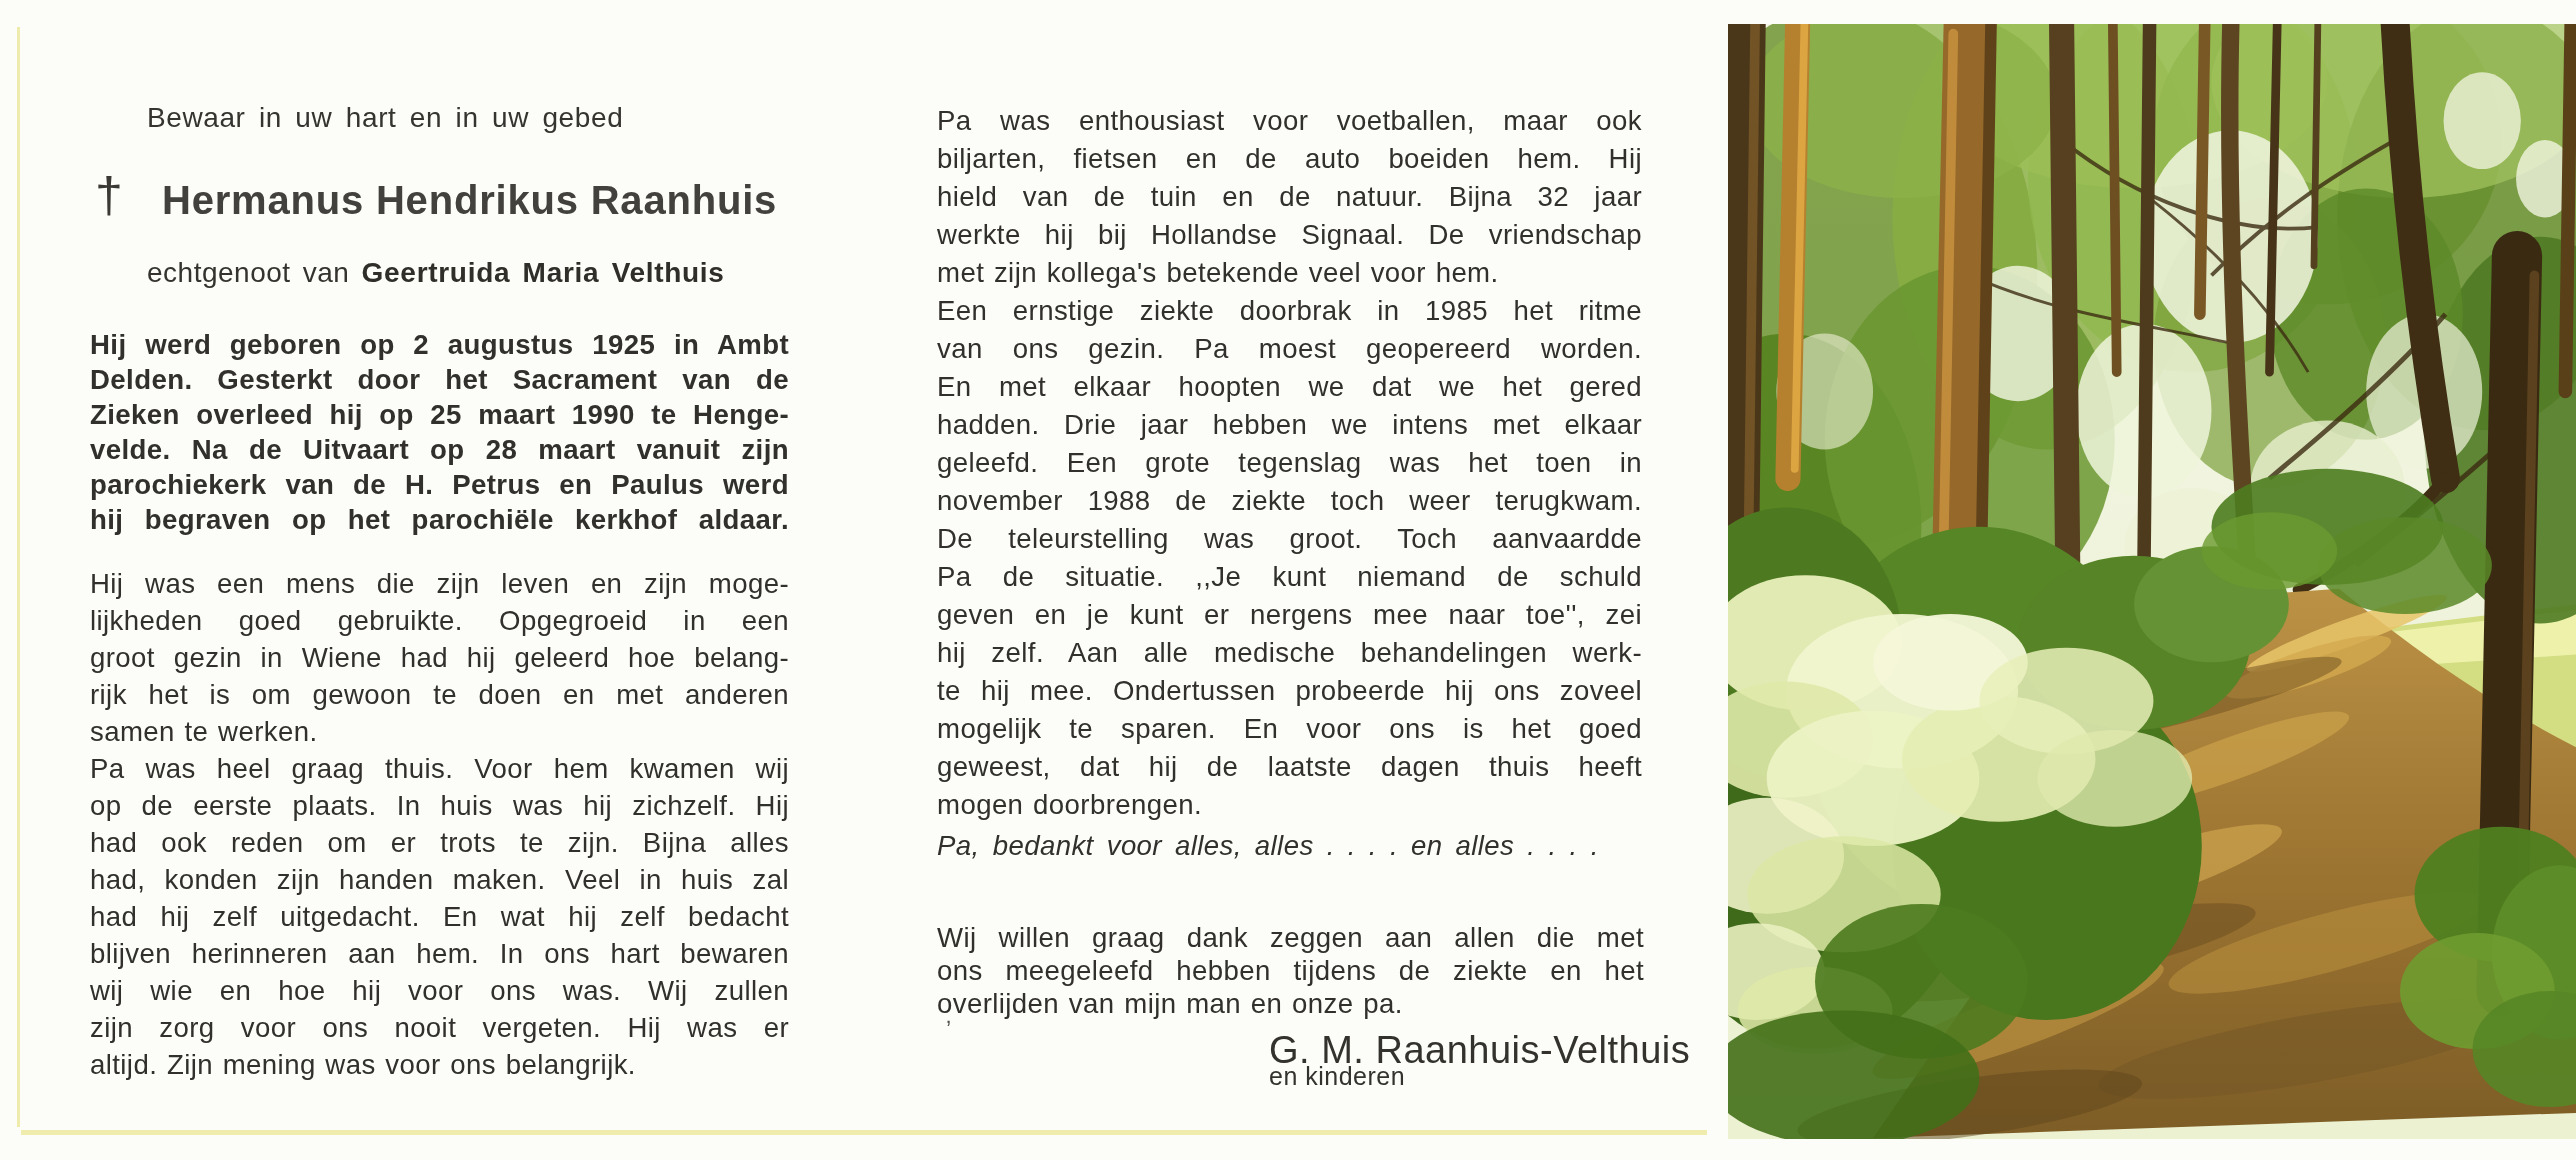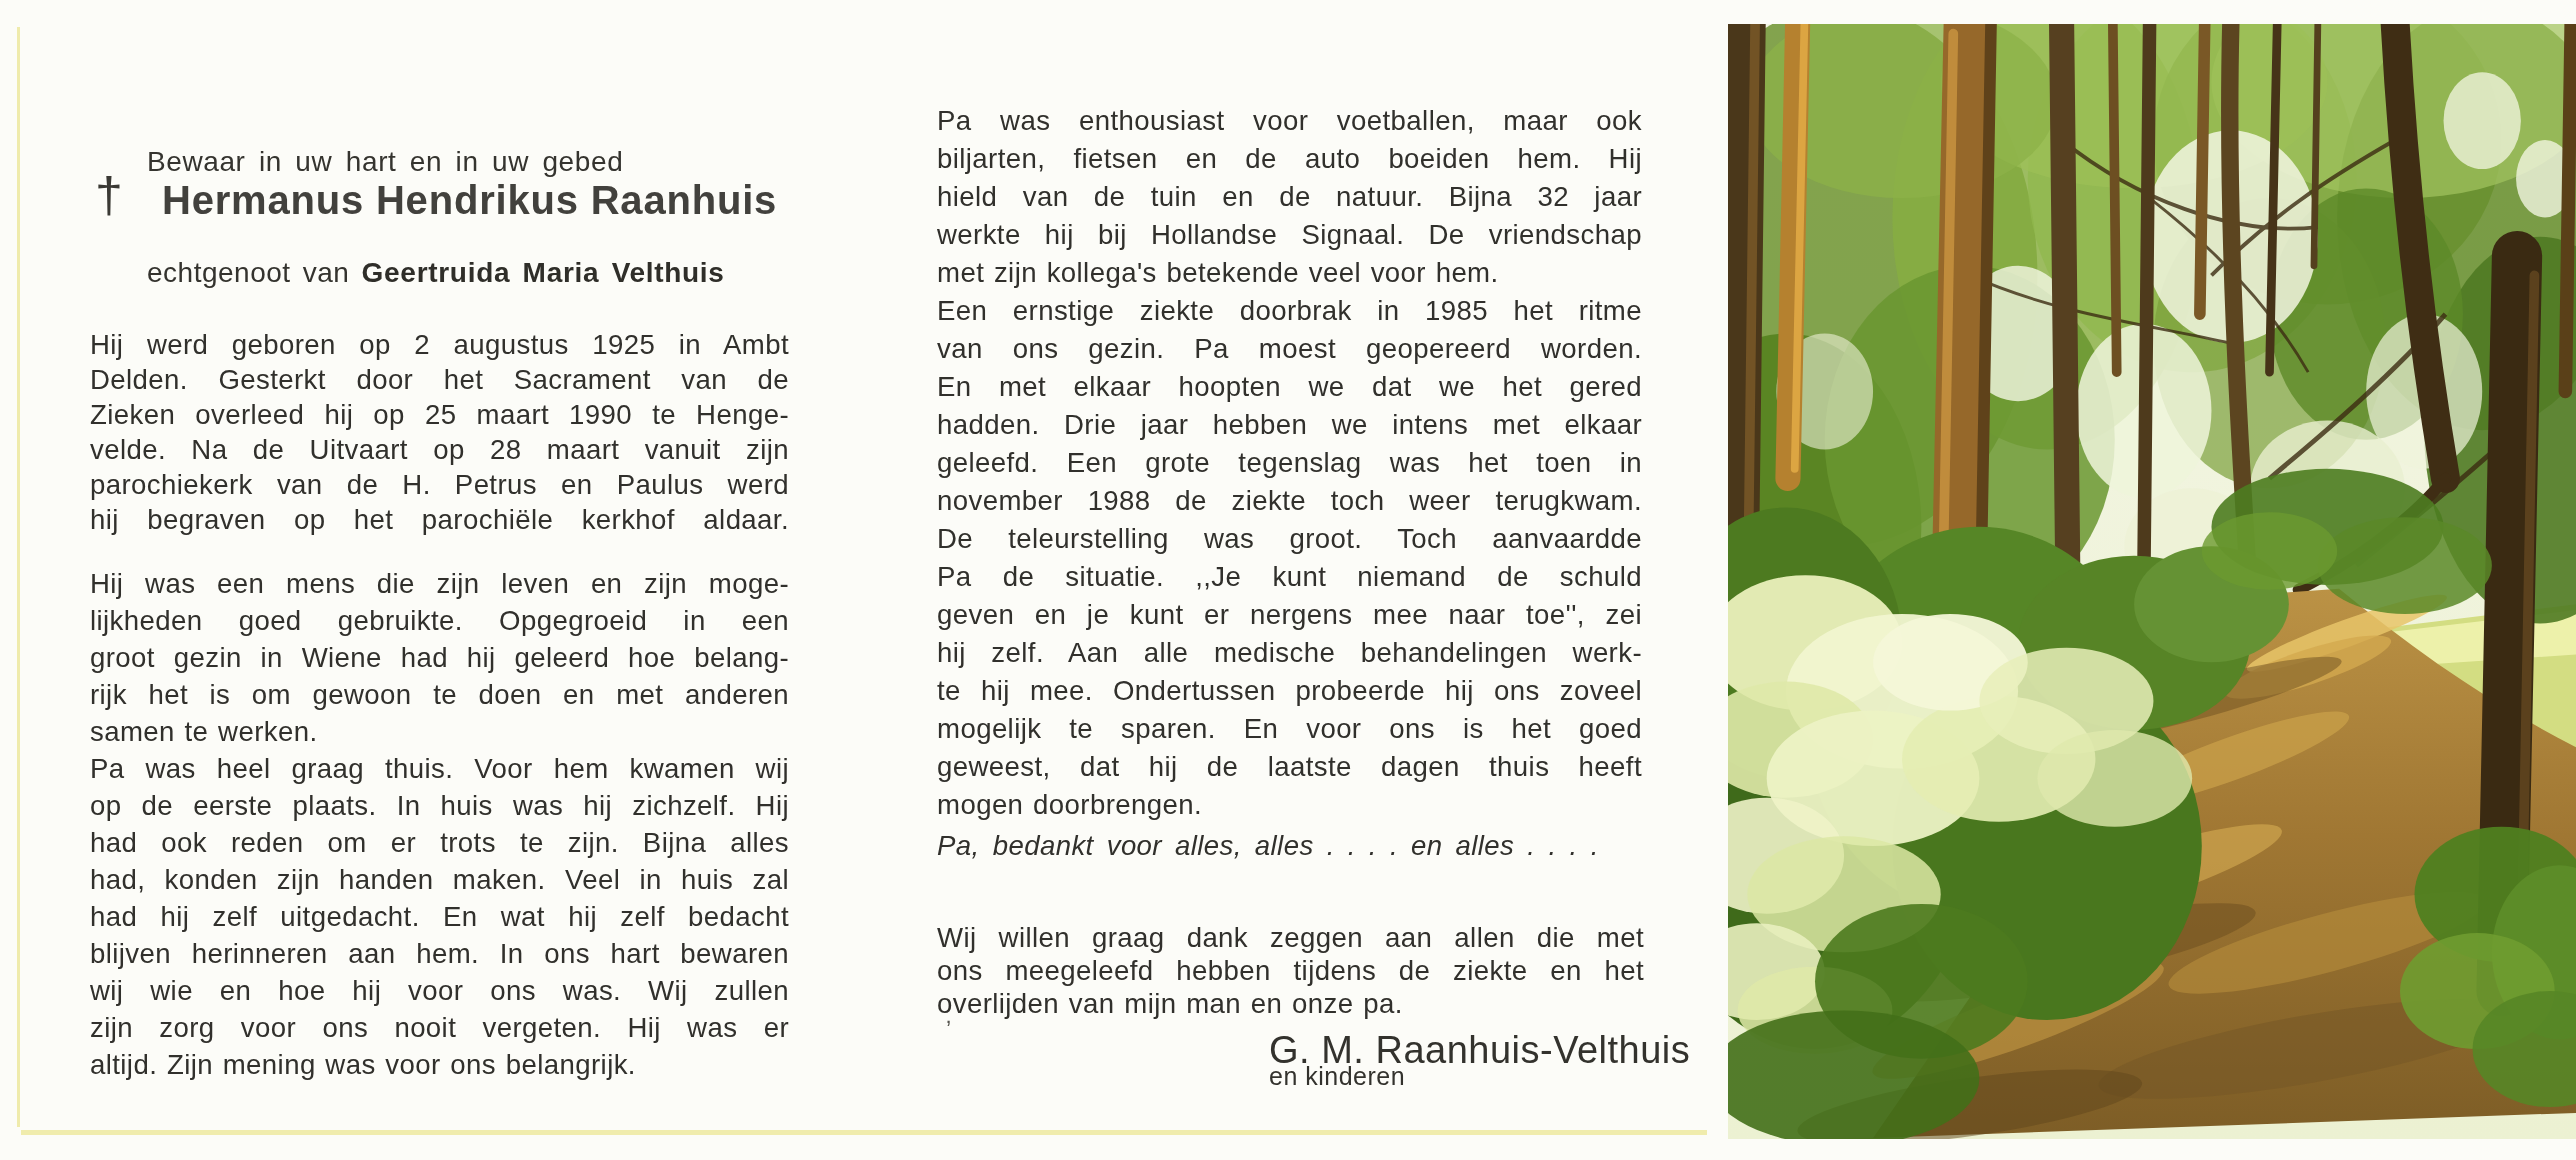--- a/index.html
+++ b/index.html
@@ -10,26 +10,26 @@
     color:#32312d;
   }
   .abs{position:absolute;}
   
   .fold-v{left:17.4px;top:27px;width:2.9px;height:1100px;background:#ece79f;opacity:.85;}
   .edge-b{left:21px;top:1130px;width:1686px;height:4.8px;background:#eeeaa4;opacity:.9;}
   
   .body-text{font-size:27.6px;letter-spacing:0.4px;word-spacing:.06em;color:#31302c;}
   .tline{text-align:justify;text-align-last:justify;}
   .tline.ragged{text-align-last:left;}
-  .intro{left:147px;top:102px;font-size:28px;letter-spacing:0.6px;word-spacing:.18em;color:#35342f;margin-top:44px;}
+  .intro{left:147px;top:102px;font-size:28px;letter-spacing:0.6px;word-spacing:.18em;color:#35342f;}
   .cross{left:95px;top:170px;font-size:50px;color:#3a3934;line-height:1;}
   .title{left:162px;top:178px;font-size:40px;font-weight:bold;letter-spacing:0.8px;color:#42413d;}
   .subtitle{left:147px;top:257px;font-size:28px;letter-spacing:0.5px;word-spacing:.14em;color:#34332e;}
   .subtitle b{color:#2f2e29;letter-spacing:0.7px;}
-  .para-birth{left:90px;top:327px;width:699px;line-height:35px;}
+  .para-birth{left:90px;top:327px;width:699px;line-height:35px;font-weight:bold;}
   .para-life{left:90px;top:565px;width:699px;line-height:37px;}
   .para-main{left:937px;top:102px;width:705px;line-height:38px;}
   .pa-bedankt{left:937px;top:830px;width:716px;font-size:27.6px;letter-spacing:0.4px;word-spacing:.18em;color:#31302c;font-style:italic;}
   .thanks{left:937px;top:921px;width:707px;line-height:33px;}
   .signature1{left:1269px;top:1029px;font-size:38px;letter-spacing:0.5px;color:#33322d;}
   .signature2{left:1269px;top:1062px;font-size:25px;letter-spacing:0.5px;color:#33322d;}
   .stray-mark{left:946px;top:1002px;font-size:23px;color:#55544e;}
   
   .photo{left:1728px;top:24px;width:848px;height:1115px;}
   .photo svg{display:block;width:100%;height:100%;}

